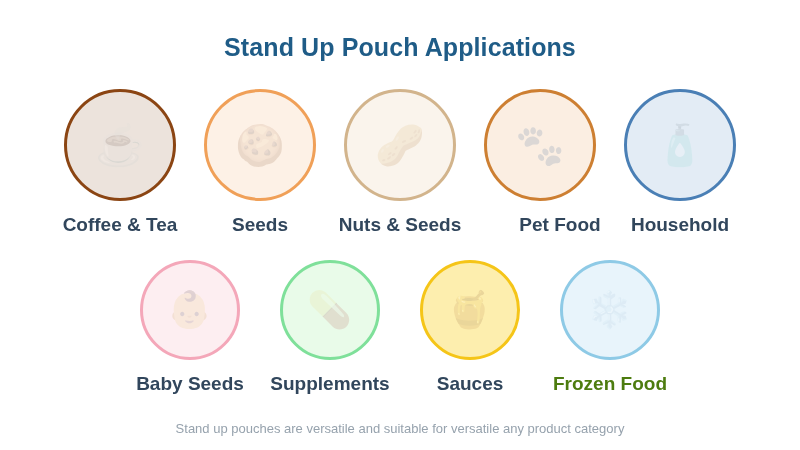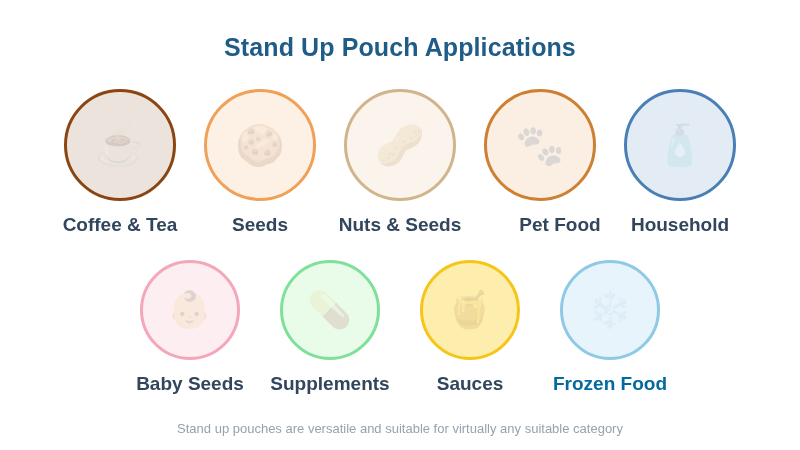--- a/index.html
+++ b/index.html
@@ -159,20 +159,20 @@
         <div class="category">
           <div class="bubble" style="border-color: rgb(245, 197, 24); background-color: rgb(253, 238, 174);">
             <span class="bubble-icon">🍯</span>
           </div>
           <div class="category-label" style="color: rgb(49, 70, 92);">Sauces</div>
         </div>
         <div class="category">
           <div class="bubble" style="border-color: rgb(142, 202, 230); background-color: rgb(232, 244, 251);">
             <span class="bubble-icon">❄️</span>
           </div>
-          <div class="category-label" style="color: #0369a1;">Frozen Food</div>
+          <div class="category-label" style="color: #4d7c0f;">Frozen Food</div>
         </div>
       </div>
   </div>
 
-  <div class="footer-note" style="color: rgb(150, 162, 173);">Stand up pouches are versatile and suitable for virtually any suitable category</div>
+  <div class="footer-note" style="color: rgb(150, 162, 173);">Stand up pouches are versatile and suitable for versatile any product category</div>
 
 </div>
 
 </body></html>

